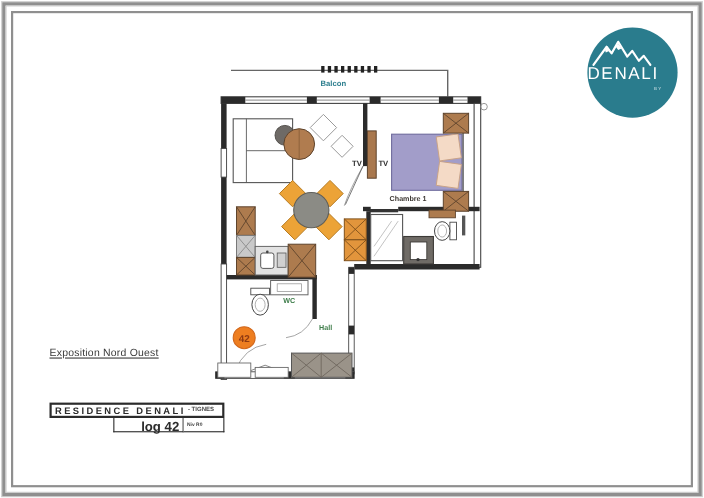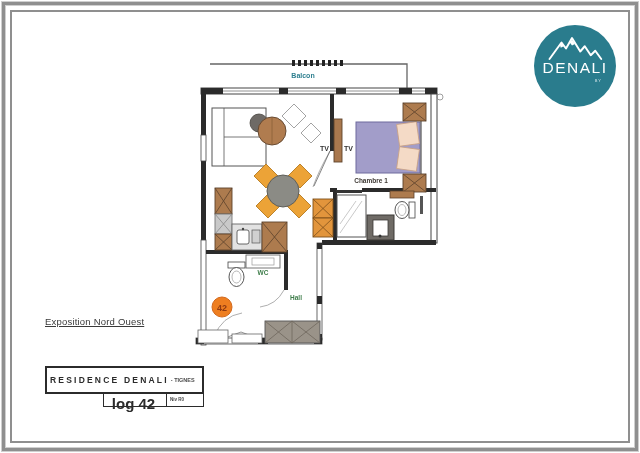--- a/index.html
+++ b/index.html
@@ -4,36 +4,36 @@
 <style>
   html,body{margin:0;padding:0;background:#fff;}
   .sheet{position:relative;width:640px;height:453px;background:#fff;overflow:hidden;
          font-family:"Liberation Sans", sans-serif;}
   .frame-outer{position:absolute;left:2px;top:2px;right:2px;bottom:2px;
                border:3px solid #8f8f8f;box-shadow:0 0 0 1px #cfcfcf inset, 0 0 0 1px #cfcfcf;}
   .frame-inner{position:absolute;left:10px;top:10px;right:10px;bottom:10px;
                border:2px solid #8f8f8f;}
   
   .logo{position:absolute;left:534px;top:25px;width:82px;height:82px;border-radius:50%;
-        background:#2a7c8d;display:flex;flex-direction:column;align-items:center;}
+        background:#2a7c8d;display:flex;flex-direction:column;align-items:flex-start;}
   .logo svg{margin-top:7px;}
   .logo-brand{color:#fff;font-size:15.5px;letter-spacing:1.5px;font-weight:500;line-height:1;margin-top:-2px;}
   .logo-tagline{color:#cfe3e8;font-size:4px;letter-spacing:1px;align-self:flex-end;margin:2px 14px 0 0;}
   
   .exposition{position:absolute;left:45px;top:316px;font-size:9.5px;font-weight:normal;
               color:#3a3a3a;text-decoration:underline;letter-spacing:0.2px;}
   
   .titleblock{position:absolute;left:45px;top:366px;width:159px;color:#2b2b2b;}
-  .tb-row1{box-sizing:border-box;width:159px;height:28px;border:2px solid #2b2b2b;background:#fff;
+  .tb-row1{box-sizing:border-box;width:159px;height:14px;border:2px solid #2b2b2b;background:#fff;
            display:flex;align-items:center;padding:0 3px;}
   .tb-residence{font-size:8.5px;font-weight:bold;letter-spacing:2.2px;white-space:nowrap;}
   .tb-location{font-size:5.5px;font-weight:600;color:#4a4a4a;margin-left:2px;white-space:nowrap;}
   .tb-row2{box-sizing:border-box;margin-left:58px;width:101px;height:13px;display:flex;}
   .tb-unit{box-sizing:border-box;width:64px;border:1.5px solid #2b2b2b;border-top:none;
-           font-size:15px;font-weight:bold;text-align:center;padding:1px 3px 0 0;background:#fff;}
+           font-size:12px;font-weight:bold;text-align:right;padding:1px 3px 0 0;background:#fff;}
   .tb-level{box-sizing:border-box;width:37px;border:1.5px solid #2b2b2b;border-top:none;border-left:none;
             font-size:4.5px;font-weight:600;color:#444;padding:3px 0 0 3px;background:#fff;}
   
   .plan{position:absolute;left:188px;top:55px;}
   .plan text{font-family:"Liberation Sans", sans-serif;}
 </style>
 </head>
 <body>
 
 <div class="sheet">

